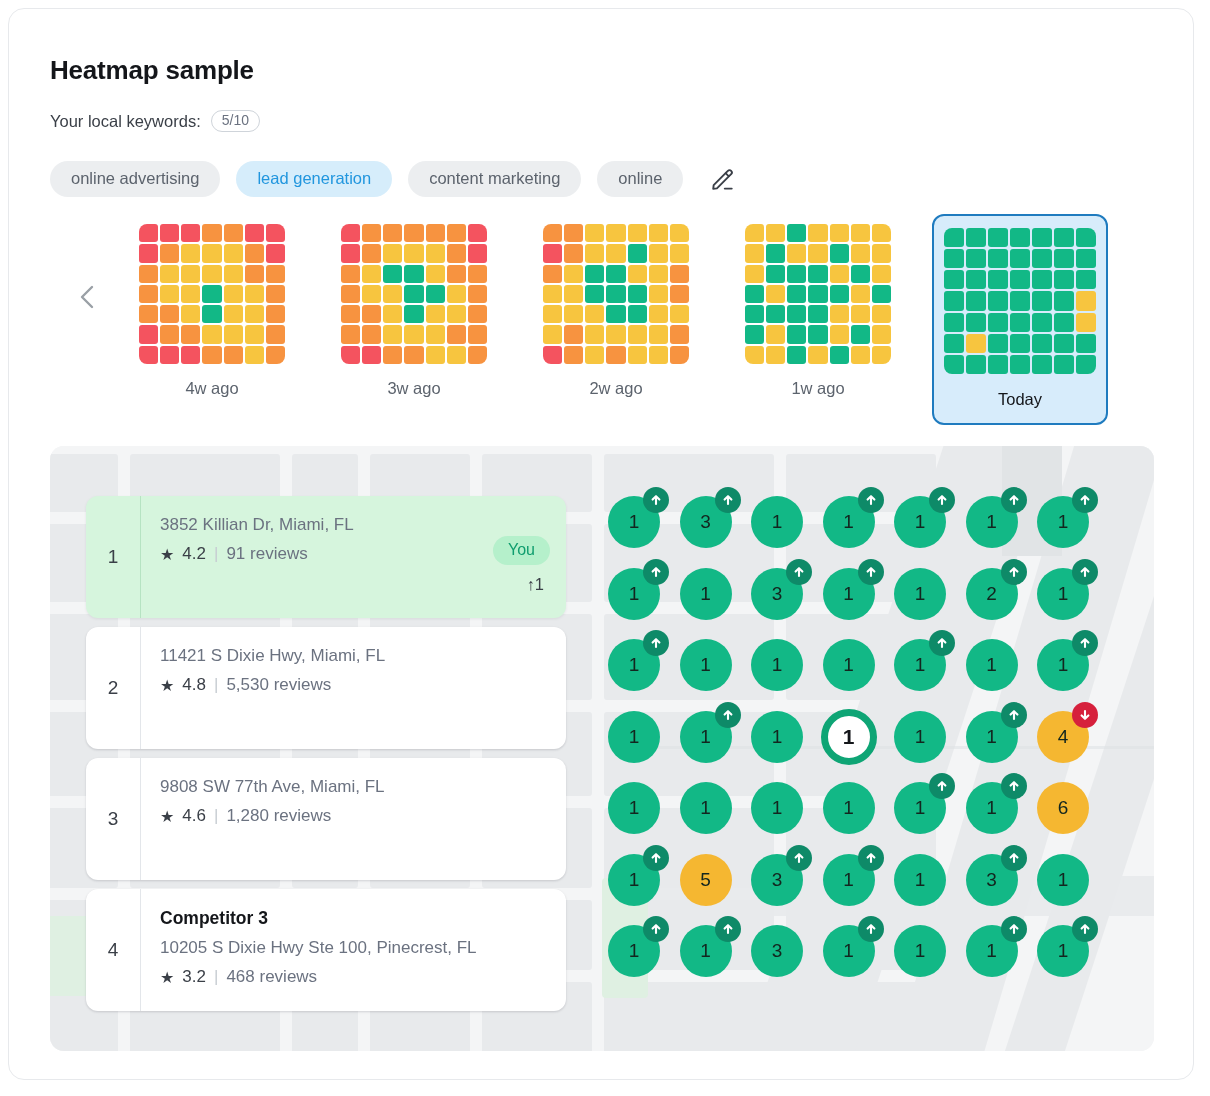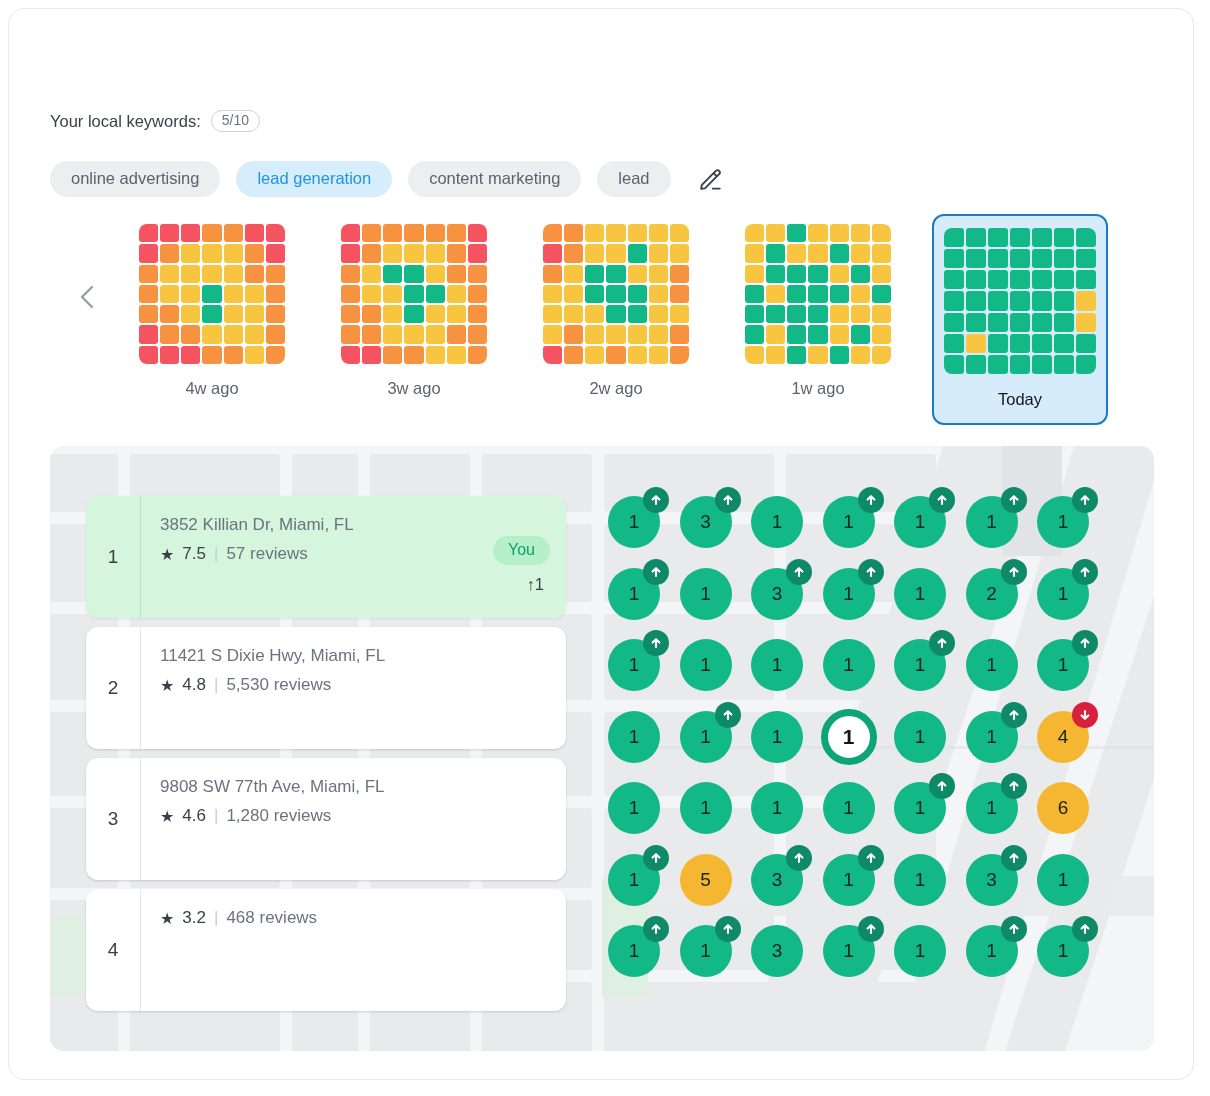--- a/index.html
+++ b/index.html
@@ -292,31 +292,32 @@
     justify-content: center;
   }
   .pin .badge.down { background: #d6203c; }
   .pin .badge svg { display: block; }
 </style>
 </head>
 <body>
 
 <div class="app-card">
 
+  <div class="page-title">Heatmap sample</div>
 
   <div class="kw-line">
     <span class="kw-label">Your local keywords:</span>
     <span class="kw-count">5/10</span>
   </div>
 
   <div class="chips-row" id="chips-row">
       <div class="chip">online advertising</div>
       <div class="chip active">lead generation</div>
       <div class="chip">content marketing</div>
-      <div class="chip">lead</div>
+      <div class="chip">online</div>
       <div>
         <svg class="edit-icon" viewBox="0 0 24 24">
           <path d="M4 17.2 L14.2 7 L17 9.8 L6.8 20 L3.6 20.4 Z" fill="none" stroke="#3a3f47" stroke-width="1.6" stroke-linejoin="round"></path>
           <path d="M14.2 7 L16.2 5 A1.6 1.6 0 0 1 19 7.8 L17 9.8" fill="none" stroke="#3a3f47" stroke-width="1.6" stroke-linejoin="round"></path>
           <path d="M13.5 20.2 L19.5 20.2" stroke="#3a3f47" stroke-width="1.6" stroke-linecap="round"></path>
         </svg>
       </div>
     </div>
 
   <div class="timeline">
@@ -678,23 +679,23 @@
       </g>
     </svg>
 
     <div class="rank-list" id="rank-list">
         <div class="rank-card you">
           <div class="rank-num">1</div>
           <div class="rank-body">
             <div class="rank-addr">3852 Killian Dr, Miami, FL</div>
             <div class="rank-meta">
               <span class="star">★</span>
-              <span class="val">7.5</span>
+              <span class="val">4.2</span>
               <span class="sep">|</span>
-              <span>57 reviews</span>
+              <span>91 reviews</span>
             </div>
             <div class="you-badge">You</div>
             <div class="you-delta">↑1</div>
           </div>
         </div>
         <div class="rank-card">
           <div class="rank-num">2</div>
           <div class="rank-body">
             <div class="rank-addr">11421 S Dixie Hwy, Miami, FL</div>
             <div class="rank-meta">
@@ -713,20 +714,22 @@
               <span class="star">★</span>
               <span class="val">4.6</span>
               <span class="sep">|</span>
               <span>1,280 reviews</span>
             </div>
           </div>
         </div>
         <div class="rank-card">
           <div class="rank-num">4</div>
           <div class="rank-body">
+            <div class="rank-name">Competitor 3</div>
+            <div class="rank-addr">10205 S Dixie Hwy Ste 100, Pinecrest, FL</div>
             <div class="rank-meta">
               <span class="star">★</span>
               <span class="val">3.2</span>
               <span class="sep">|</span>
               <span>468 reviews</span>
             </div>
           </div>
         </div>
       </div>
 

